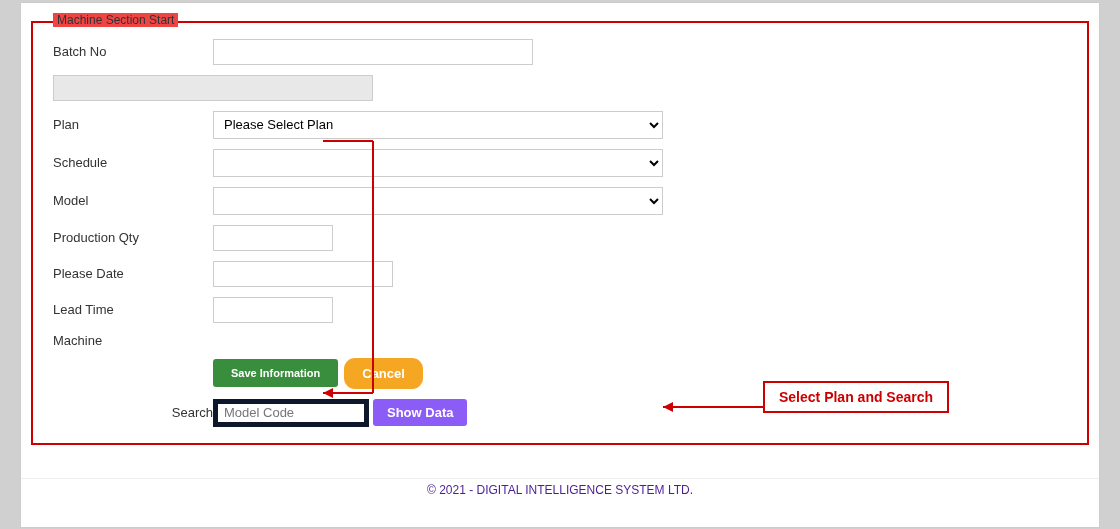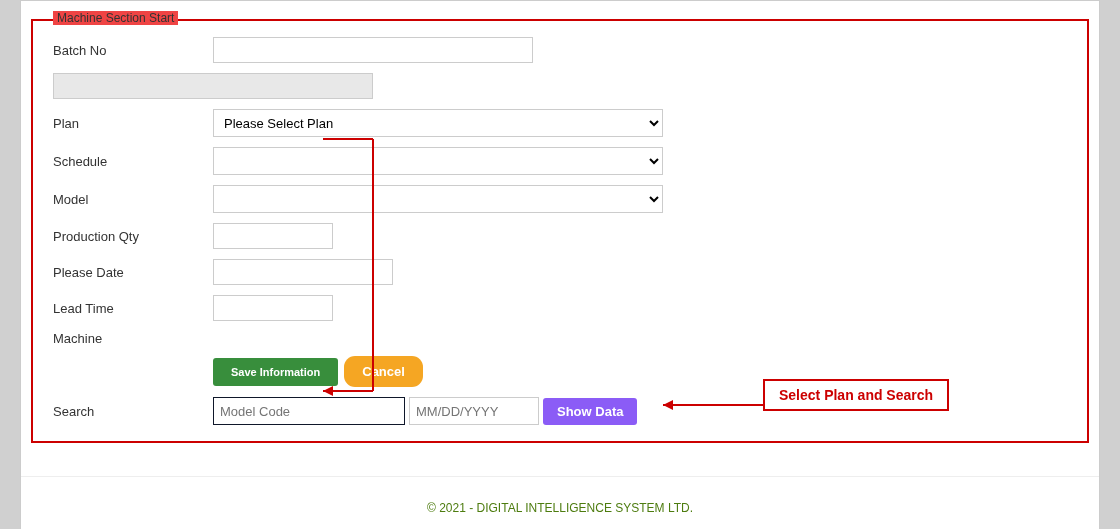--- a/index.html
+++ b/index.html
@@ -130,44 +130,45 @@
     .search-row {
       display: flex;
       align-items: center;
       margin-top: 6px;
     }
     .search-label {
       width: 160px;
       color: #333;
       font-size: 13px;
       flex-shrink: 0;
+      text-align: right;
     }
     .input-model-code {
-      width: 192px;
-      height: 28px;
-      border: 1px solid #0f172a;
+      width: 156px;
+      height: 28px;
+      border: 5px solid #0f172a;
       padding: 2px 6px;
       font-size: 13px;
       color: #aaa;
     }
     .input-date-search {
       width: 130px;
       height: 28px;
       border: 1px solid #ccc;
       padding: 2px 6px;
       font-size: 13px;
       color: #aaa;
       margin-left: 4px;
     }
     .footer {
       text-align: center;
-      color: #4d7c0f;
+      color: #4c1d95;
       font-size: 12px;
       margin-top: 33px;
-      padding-top: 24px;
+      padding-top: 4px;
       border-top: 1px solid #eee;
     }
     
     .arrow-svg {
       position: absolute;
       top: 100px;
       left: 290px;
       pointer-events: none;
     }
   </style>
@@ -229,21 +230,20 @@
 
     <div class="form-row">
       <span class="form-label"></span>
       <button class="btn-save">Save Information</button>
       <button class="btn-cancel">Cancel</button>
     </div>
 
     <div class="search-row">
       <span class="search-label">Search</span>
       <input type="text" class="input-model-code" placeholder="Model Code" style="">
-      <input type="text" class="input-date-search" placeholder="MM/DD/YYYY" style="">
       <button class="btn-show-data" style="margin-left:4px;">Show Data</button>
     </div>
 
     <svg class="arrow-svg" width="380" height="280">
 
       <line x1="0" y1="18" x2="50" y2="18" stroke="#cc0000" stroke-width="2"></line>
 
       <line x1="50" y1="18" x2="50" y2="270" stroke="#cc0000" stroke-width="2"></line>
 
       <line x1="50" y1="270" x2="0" y2="270" stroke="#cc0000" stroke-width="2"></line>

